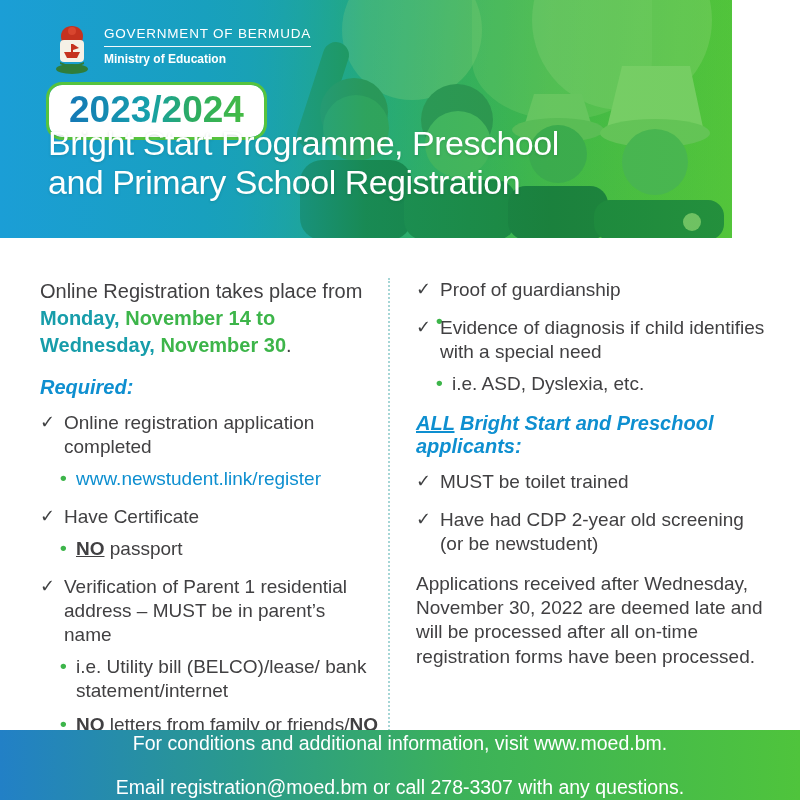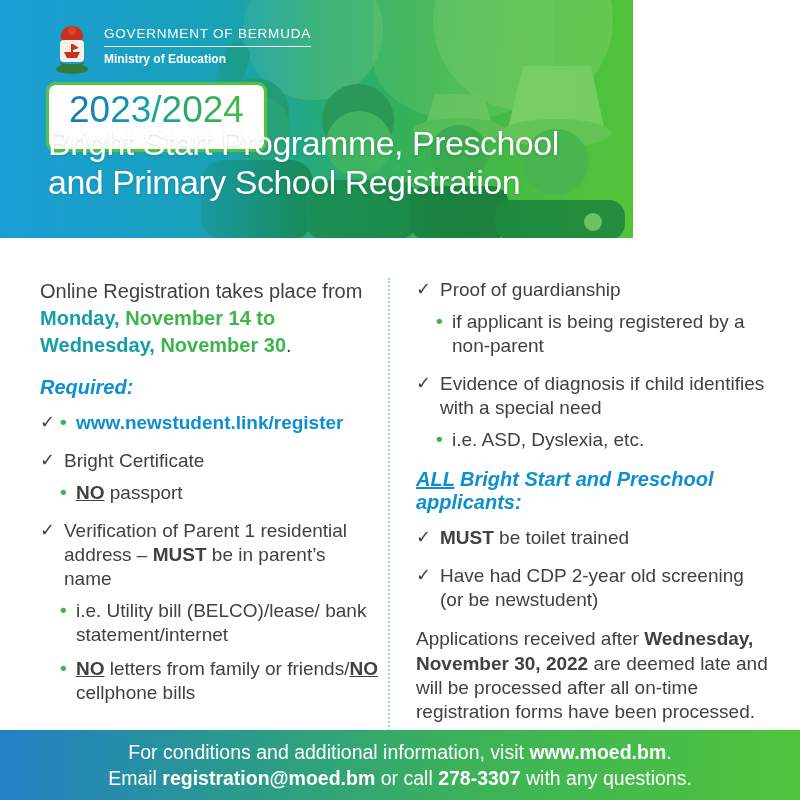--- a/index.html
+++ b/index.html
@@ -4,41 +4,41 @@
 <style>
   * { margin:0; padding:0; box-sizing:border-box; }
   html,body { background:#e8e8e8; }
   .flyer {
     width:800px; height:800px; position:relative; margin:0 auto;
     font-family:"Liberation Sans", sans-serif; background:#ffffff; overflow:hidden;
   }
 
   
   .header {
-    position:absolute; top:0; left:0; width:633px; height:238px; overflow:hidden;
+    position:absolute; top:0; left:0; width:732px; height:238px; overflow:hidden;
     background:linear-gradient(95deg,#1b9ed6 0%,#189fc4 22%,#18a2b2 34%,#23a97e 48%,#36b058 62%,#44ba45 80%,#53c53a 100%);
   }
   .kids-svg { position:absolute; top:0; right:0; width:440px; height:238px; }
   .header-tint {
     position:absolute; inset:0;
     background:linear-gradient(90deg,#1b9ed6 0%,rgba(24,160,190,0.92) 28%,rgba(35,169,126,0.35) 50%,rgba(68,186,69,0.12) 75%,rgba(83,197,58,0.22) 100%);
   }
   .brand-row { position:absolute; left:52px; top:24px; display:flex; align-items:flex-start; z-index:5; }
   .crest { width:40px; height:50px; flex:0 0 auto; }
   .brand-text { margin-left:12px; color:#ffffff; }
   .gov-label {
     font-size:13.5px; letter-spacing:0.8px; font-weight:400;
     padding-bottom:5px; border-bottom:1.5px solid rgba(255,255,255,0.95); display:inline-block;
   }
   .ministry-label { font-size:12px; font-weight:bold; margin-top:5px; }
 
   .year-badge {
     position:absolute; left:46px; top:82px; z-index:5;
-    background:#ffffff; border:3px solid #56c33e; border-radius:9px;
-    padding:4px 20px 18px 20px; font-size:37px; font-weight:normal; letter-spacing:0px;
+    background:#ffffff; border:3px solid #56c33e; border-radius:16px;
+    padding:4px 20px 6px 20px; font-size:37px; font-weight:bold; letter-spacing:0px;
     background-clip:padding-box;
   }
   .year-badge .grad {
     background:linear-gradient(90deg,#1478b6 0%,#16a0ab 45%,#2cab62 70%,#44bb44 100%);
     -webkit-background-clip:text; background-clip:text; color:transparent;
   }
   .title {
     position:absolute; left:48px; top:124px; z-index:5; color:#ffffff;
     font-size:34px; font-weight:normal; line-height:1.16; letter-spacing:-0.5px;
     text-shadow:0 1px 3px rgba(0,60,40,0.18);
@@ -57,31 +57,31 @@
   .teal { color:#179daa; font-weight:bold; }
   .green { color:#3db54a; font-weight:bold; }
   .blue-head { color:#0e8fd0; font-weight:bold; font-style:italic; font-size:20px; margin-bottom:12px; }
   .blue-head .u { text-decoration:underline; }
 
   .check-item { position:relative; padding-left:24px; font-size:19px; line-height:1.26; margin-bottom:8px; }
   .check-glyph { position:absolute; left:0; top:0; font-size:18px; color:#3f4042; }
   .sub-item { position:relative; margin-left:20px; padding-left:16px; font-size:19px; line-height:1.26; margin-bottom:10px; }
   .bullet-glyph { position:absolute; left:0; top:-1px; color:#3db54a; font-weight:bold; font-size:19px; }
   .group { margin-bottom:14px; }
-  .b { font-weight:bold; }
+  .b { font-weight:normal; }
   .no { font-weight:bold; text-decoration:underline; }
-  .link-blue { color:#0e8fd0; font-weight:bold; }
+  .link-blue { color:#0e8fd0; font-weight:normal; }
   .block { display:block; }
   .late-note { font-size:19px; line-height:1.28; margin-top:16px; }
 
   
   .footer {
     position:absolute; left:0; top:730px; width:800px; height:70px;
     background:linear-gradient(90deg,#2280c6 0%,#2a9a8c 30%,#3cb259 58%,#4fc43c 100%);
-    display:flex; flex-direction:column; align-items:center; justify-content:center;
+    display:flex; flex-direction:column; align-items:center; justify-content:space-between;
     color:#ffffff; font-size:19.5px; line-height:1.35;
   }
 </style>
 </head>
 <body>
 
 <div class="flyer">
 
   <div class="header">
     <svg class="kids-svg" viewBox="0 0 440 238" preserveAspectRatio="xMaxYMax slice" aria-hidden="true">
@@ -144,31 +144,32 @@
     <div class="col-left">
       <p class="intro">
         <span>Online Registration takes place from </span><span class="teal">Monday,</span><span class="green"> November 14 to </span><span class="teal">Wednesday,</span><span class="green"> November 30</span><span>.</span>
       </p>
 
       <div class="blue-head">Required:</div>
 
       <div class="group">
         <div class="check-item">
           <span class="check-glyph">✓</span>
+          <span>Online registration application completed</span>
         </div>
         <div class="sub-item">
           <span class="bullet-glyph">•</span>
           <span class="link-blue">www.newstudent.link/register</span>
         </div>
       </div>
 
       <div class="group">
         <div class="check-item">
           <span class="check-glyph">✓</span>
-          <span>Bright Certificate</span>
+          <span>Have Certificate</span>
         </div>
         <div class="sub-item">
           <span class="bullet-glyph">•</span>
           <span class="no">NO</span><span> passport</span>
         </div>
       </div>
 
       <div class="group">
         <div class="check-item">
           <span class="check-glyph">✓</span>
@@ -186,21 +187,20 @@
     </div>
 
     <div class="col-right">
       <div class="group">
         <div class="check-item">
           <span class="check-glyph">✓</span>
           <span>Proof of guardianship</span>
         </div>
         <div class="sub-item">
           <span class="bullet-glyph">•</span>
-          <span>if applicant is being registered by a non-parent</span>
         </div>
       </div>
 
       <div class="group">
         <div class="check-item">
           <span class="check-glyph">✓</span>
           <span>Evidence of diagnosis if child identifies with a special need</span>
         </div>
         <div class="sub-item">
           <span class="bullet-glyph">•</span>

